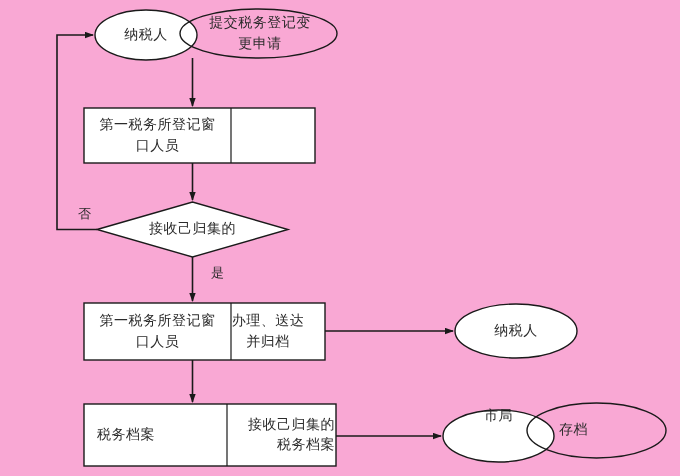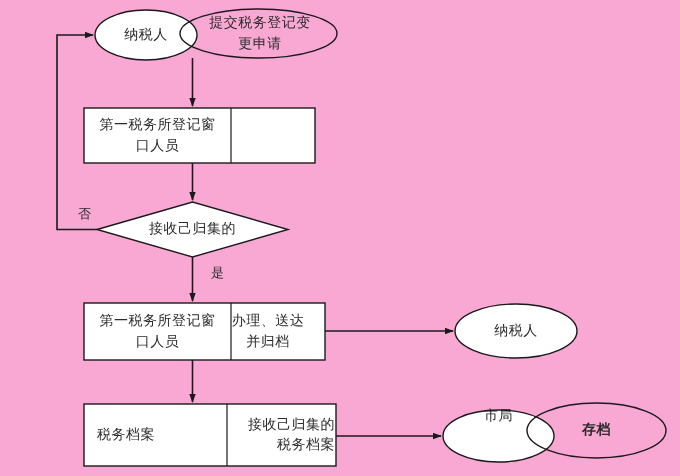--- a/index.html
+++ b/index.html
@@ -114,19 +114,19 @@
 
   <div class="node-text" style="left:455px; top:304px; width:122px; height:54px;">纳税人</div>
 
   <div class="node-text left-align" style="left:97px; top:404px; width:130px; height:62px;">税务档案</div>
 
   <div class="node-text" style="left:237px; top:404px; width:109px; height:62px;text-align:right;">接收己归集的
 税务档案</div>
 
   <div class="node-text" style="left:443px; top:390px; width:111px; height:52px;">市局</div>
 
-  <div class="node-text" style="left:535px; top:403px; width:123px; height:55px;font-weight:bold;">存档</div>
+  <div class="node-text" style="left:512px; top:403px; width:123px; height:55px;">存档</div>
 
   <div class="edge-label" style="left:78px; top:205px;">否</div>
 
   <div class="edge-label" style="left:211px; top:264px;">是</div>
 
 </div>
 
 </body></html>

